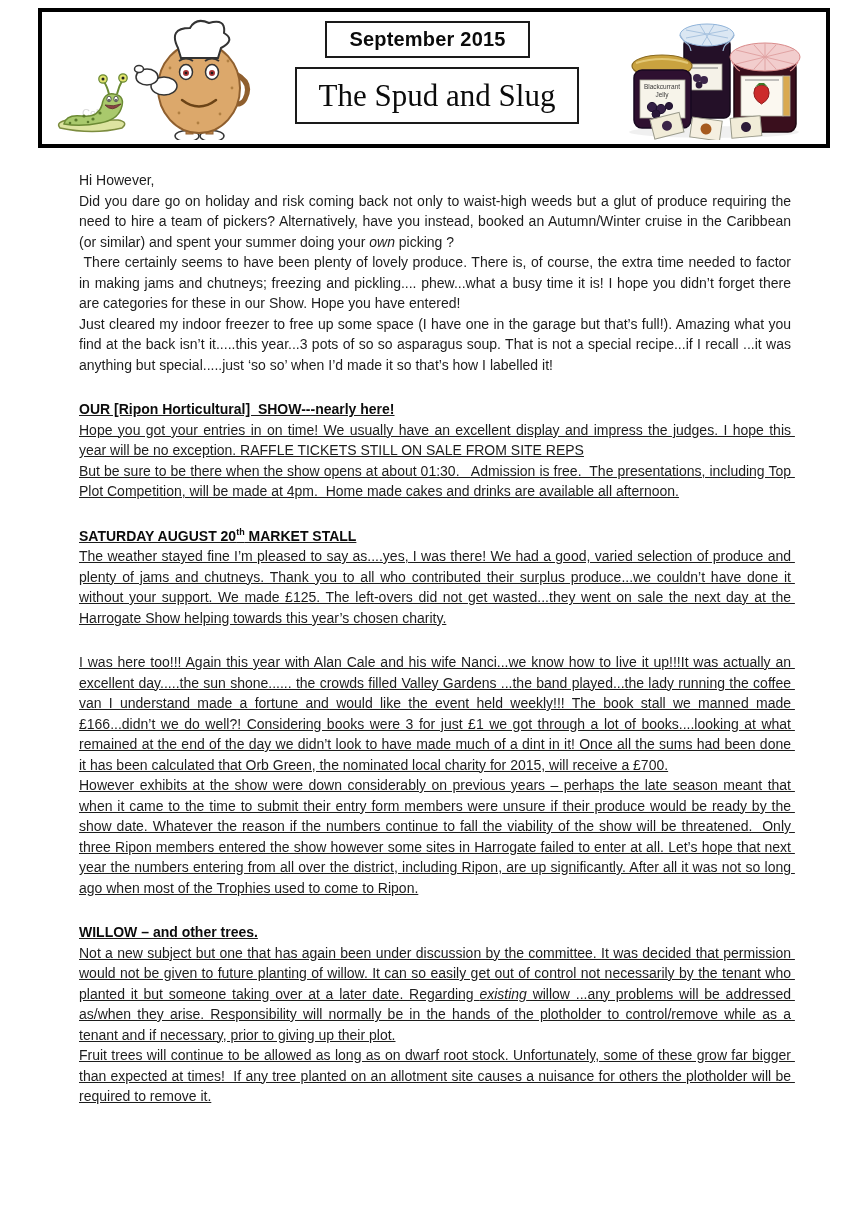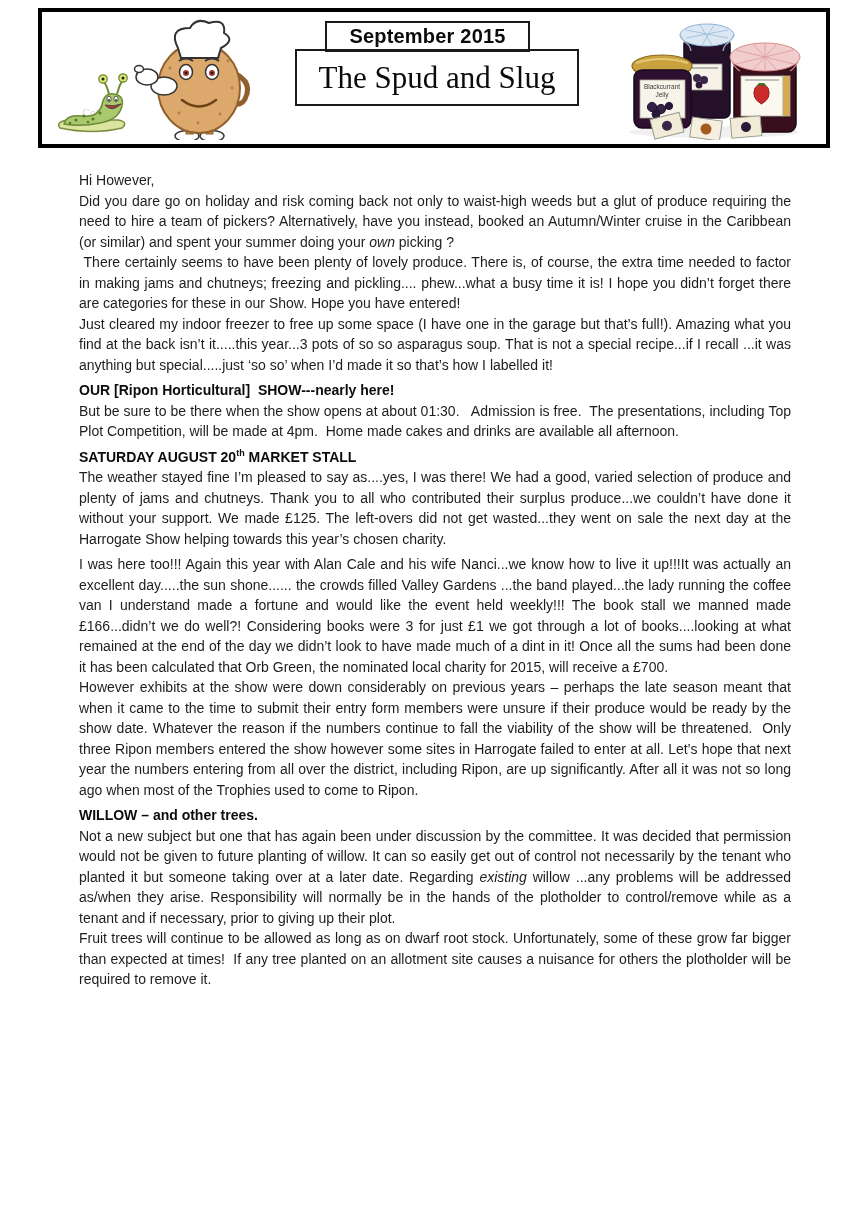--- a/index.html
+++ b/index.html
@@ -8,39 +8,39 @@
     font-family:"Liberation Sans", sans-serif; color:#1d1d1d;
     overflow:hidden;
   }
   .header-box {
     position:absolute; left:38px; top:8px; width:784px; height:132px;
     border:4px solid #000; background:#fff; box-sizing:content-box;
   }
   .illu-left  { position:absolute; left:6px;  top:4px; }
   .illu-right { position:absolute; left:572px; top:4px; }
   .date-box {
-    position:absolute; left:283px; top:9px; width:205px; height:31px;
+    position:absolute; left:283px; top:9px; width:205px; height:37px;
     border:2px solid #1a1a1a; box-sizing:border-box;
     display:flex; align-items:center; justify-content:center;
     font-weight:bold; font-size:20px; letter-spacing:.2px; color:#0b0b0b;
   }
   .title-box {
-    position:absolute; left:253px; top:37px; width:284px; height:57px;
+    position:absolute; left:253px; top:55px; width:284px; height:57px;
     border:2px solid #1a1a1a; box-sizing:border-box;
     display:flex; align-items:center; justify-content:center;
     font-family:"Liberation Serif", serif; font-size:31px; color:#0b0b0b;
   }
   .content {
     position:absolute; left:79px; top:170px; width:712px;
     font-size:14px; line-height:20.5px; text-align:justify;
   }
   .para { margin:0; }
   .seg  { white-space:pre-wrap; }
   .heading { font-weight:bold; color:#0c0c0c; }
-  .section { margin-top:5px; }
+  .section { margin-top:24px;text-decoration:underline; }
   em { font-style:italic; }
   sup { font-size:9px; vertical-align:super; line-height:0; }
   .email-link { color:#2e73b2; text-decoration:none; cursor:pointer; }
 </style>
 </head>
 <body>
 
 <div class="header-box">
 
   <svg class="illu-left" width="230" height="124" viewBox="0 0 230 124" xmlns="http://www.w3.org/2000/svg">
@@ -161,20 +161,21 @@
 
   <section>
     <p class="para"><span class="seg">Hi However,</span></p>
     <p class="para"><span class="seg">Did you dare go on holiday and risk coming back not only to waist-high weeds but a glut of produce requiring the need to hire a team of pickers? Alternatively, have you instead, booked an Autumn/Winter cruise in the Caribbean (or similar) and spent your summer doing your </span><em class="seg">own</em><span class="seg"> picking ?</span></p>
     <p class="para"><span class="seg"> There certainly seems to have been plenty of lovely produce. There is, of course, the extra time needed to factor in making jams and chutneys; freezing and pickling.... phew...what a busy time it is! I hope you didn’t forget there are categories for these in our Show. Hope you have entered!</span></p>
     <p class="para"><span class="seg">Just cleared my indoor freezer to free up some space (I have one in the garage but that’s full!). Amazing what you find at the back isn’t it.....this year...3 pots of so so asparagus soup. That is not a special recipe...if I recall ...it was anything but special.....just ‘so so’ when I’d made it so that’s how I labelled it!</span></p>
   </section>
 
   <section class="section">
     <p class="para heading"><span class="seg">OUR [Ripon Horticultural]  SHOW---nearly here!</span></p>
+    <p class="para"><span class="seg">Hope you got your entries in on time! We usually have an excellent display and impress the judges. I hope this year will be no exception. RAFFLE TICKETS STILL ON SALE FROM SITE REPS</span></p>
     <p class="para"><span class="seg">But be sure to be there when the show opens at about 01:30.   Admission is free.  The presentations, including Top Plot Competition, will be made at 4pm.  Home made cakes and drinks are available all afternoon.</span></p>
   </section>
 
   <section class="section">
     <p class="para heading"><span class="seg">SATURDAY AUGUST 20</span><sup>th</sup><span class="seg"> MARKET STALL</span></p>
     <p class="para"><span class="seg">The weather stayed fine I’m pleased to say as....yes, I was there! We had a good, varied selection of produce and plenty of jams and chutneys. Thank you to all who contributed their surplus produce...we couldn’t have done it without your support. We made £125. The left-overs did not get wasted...they went on sale the next day at the Harrogate Show helping towards this year’s chosen charity.</span></p>
   </section>
 
   <section class="section">
     <p class="para"><span class="seg">I was here too!!! Again this year with Alan Cale and his wife Nanci...we know how to live it up!!!It was actually an excellent day.....the sun shone...... the crowds filled Valley Gardens ...the band played...the lady running the coffee van I understand made a fortune and would like the event held weekly!!! The book stall we manned made £166...didn’t we do well?! Considering books were 3 for just £1 we got through a lot of books....looking at what remained at the end of the day we didn’t look to have made much of a dint in it! Once all the sums had been done it has been calculated that Orb Green, the nominated local charity for 2015, will receive a £700.</span></p>

